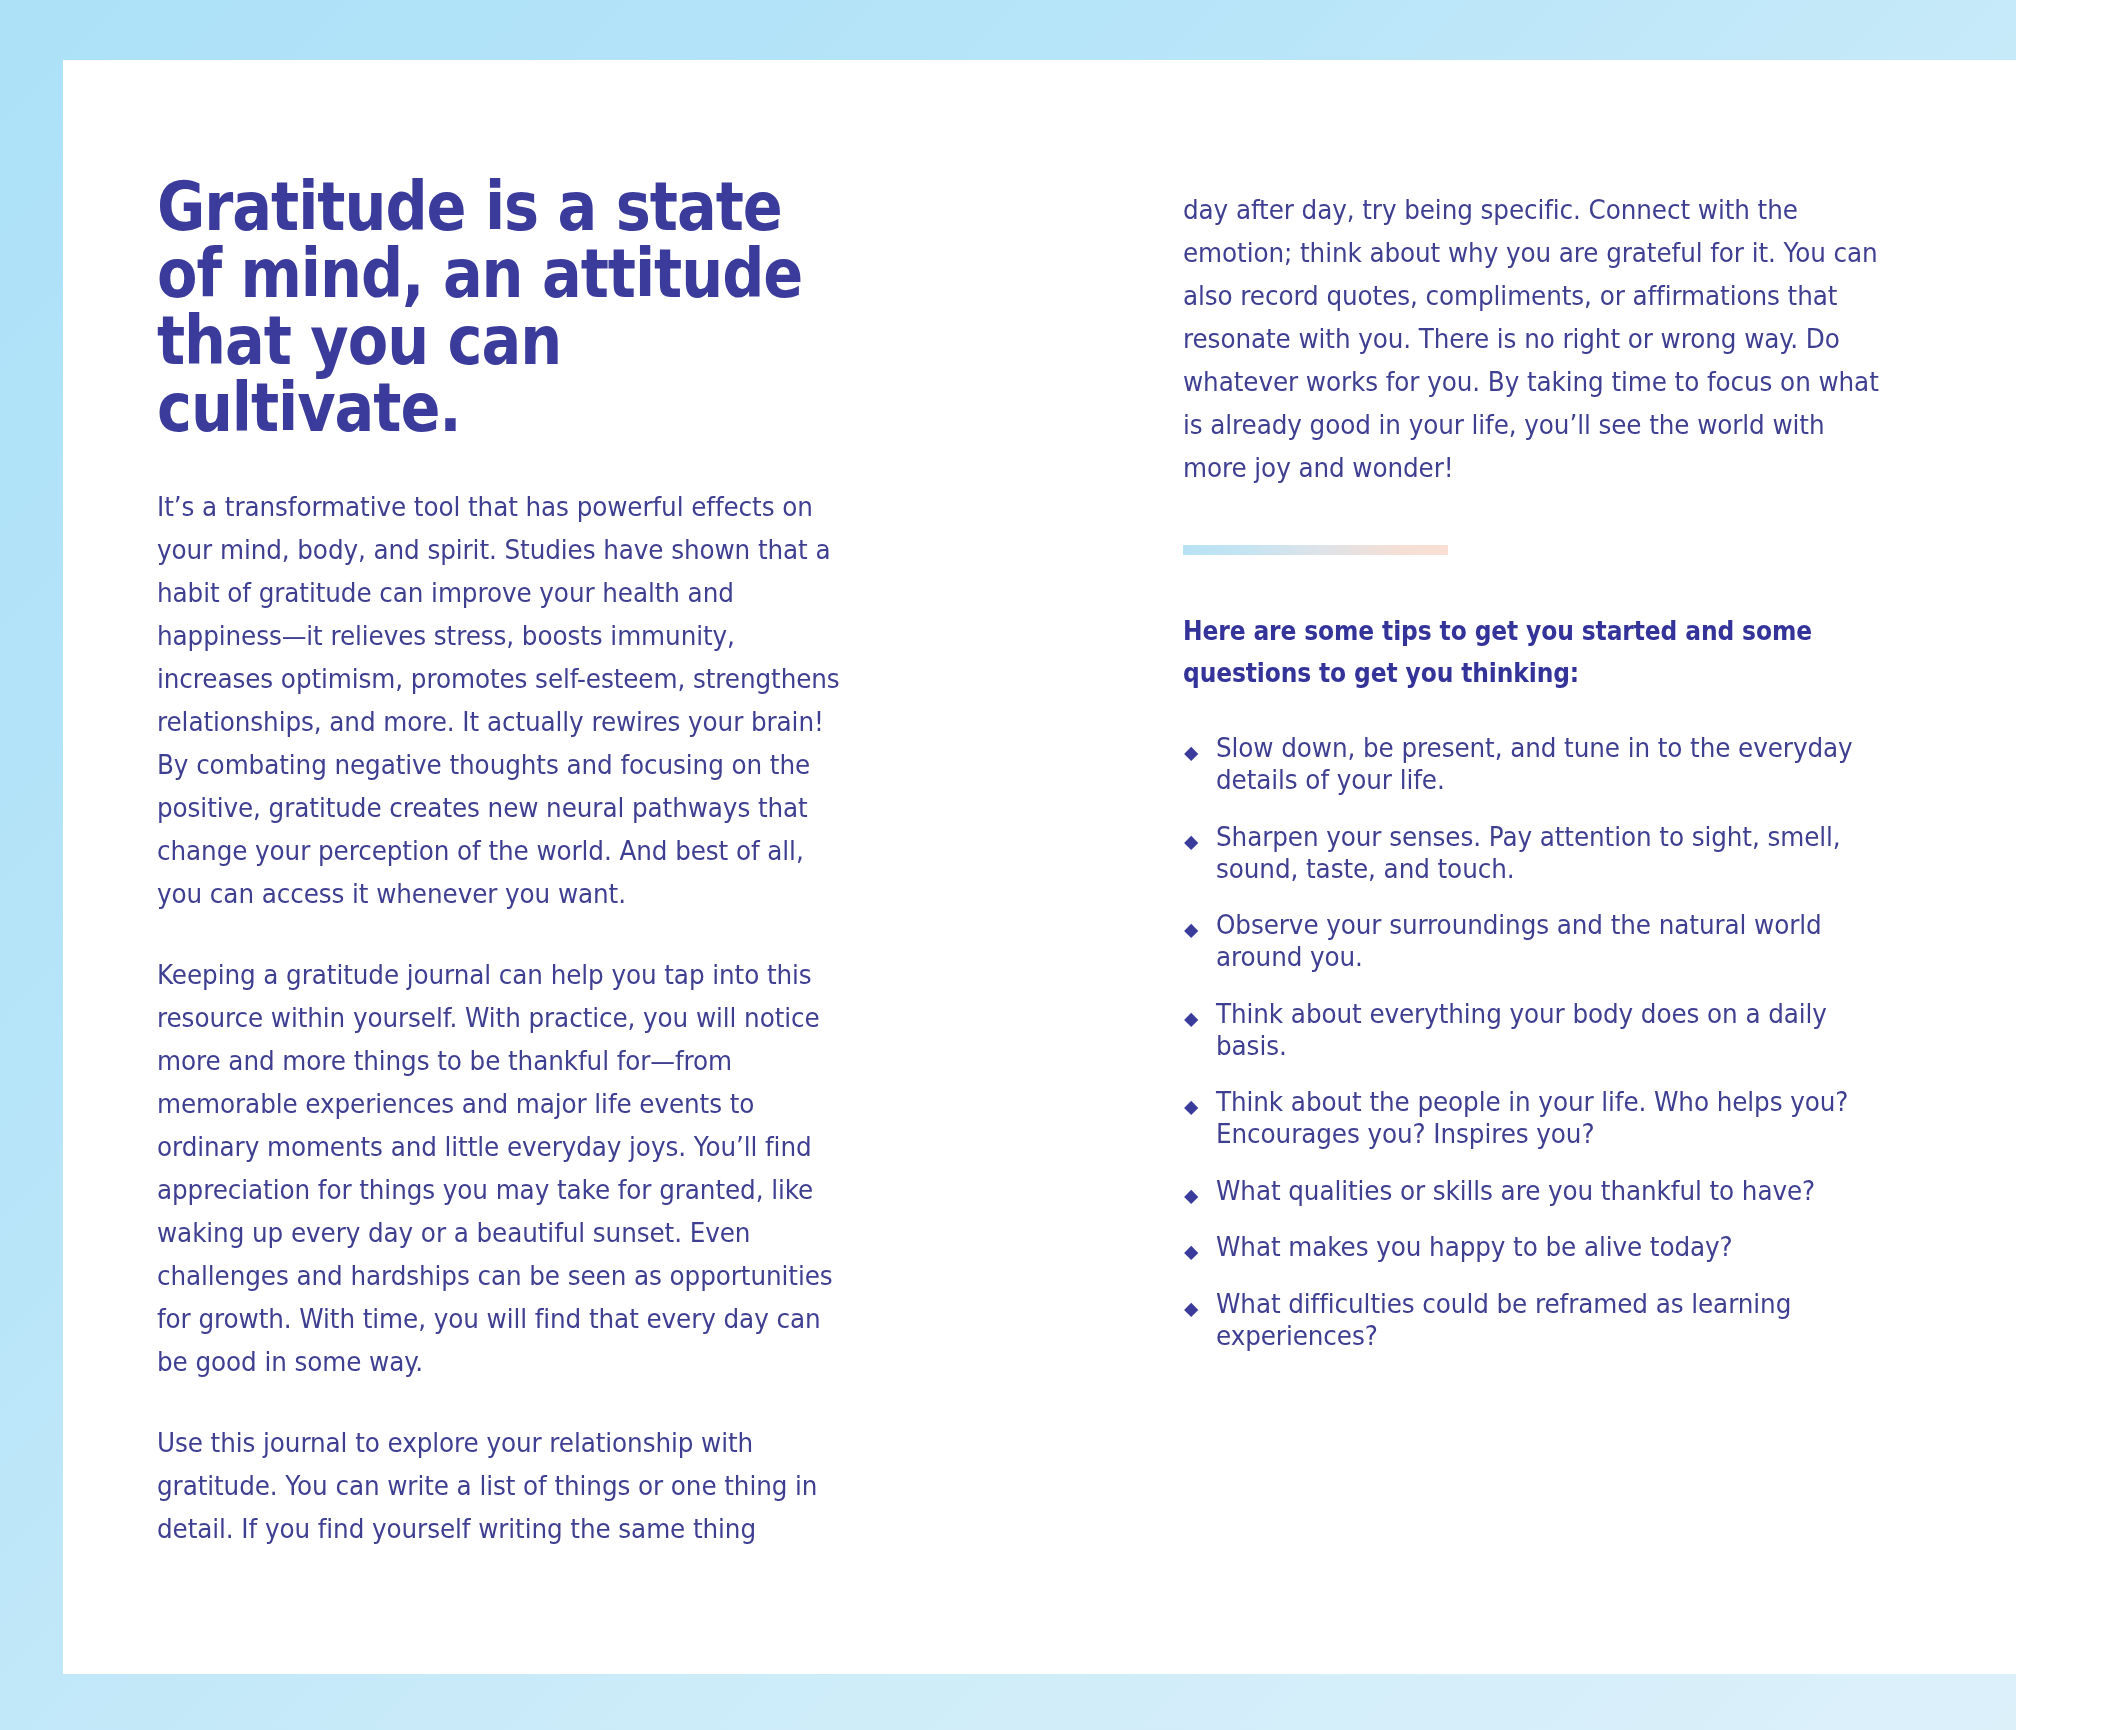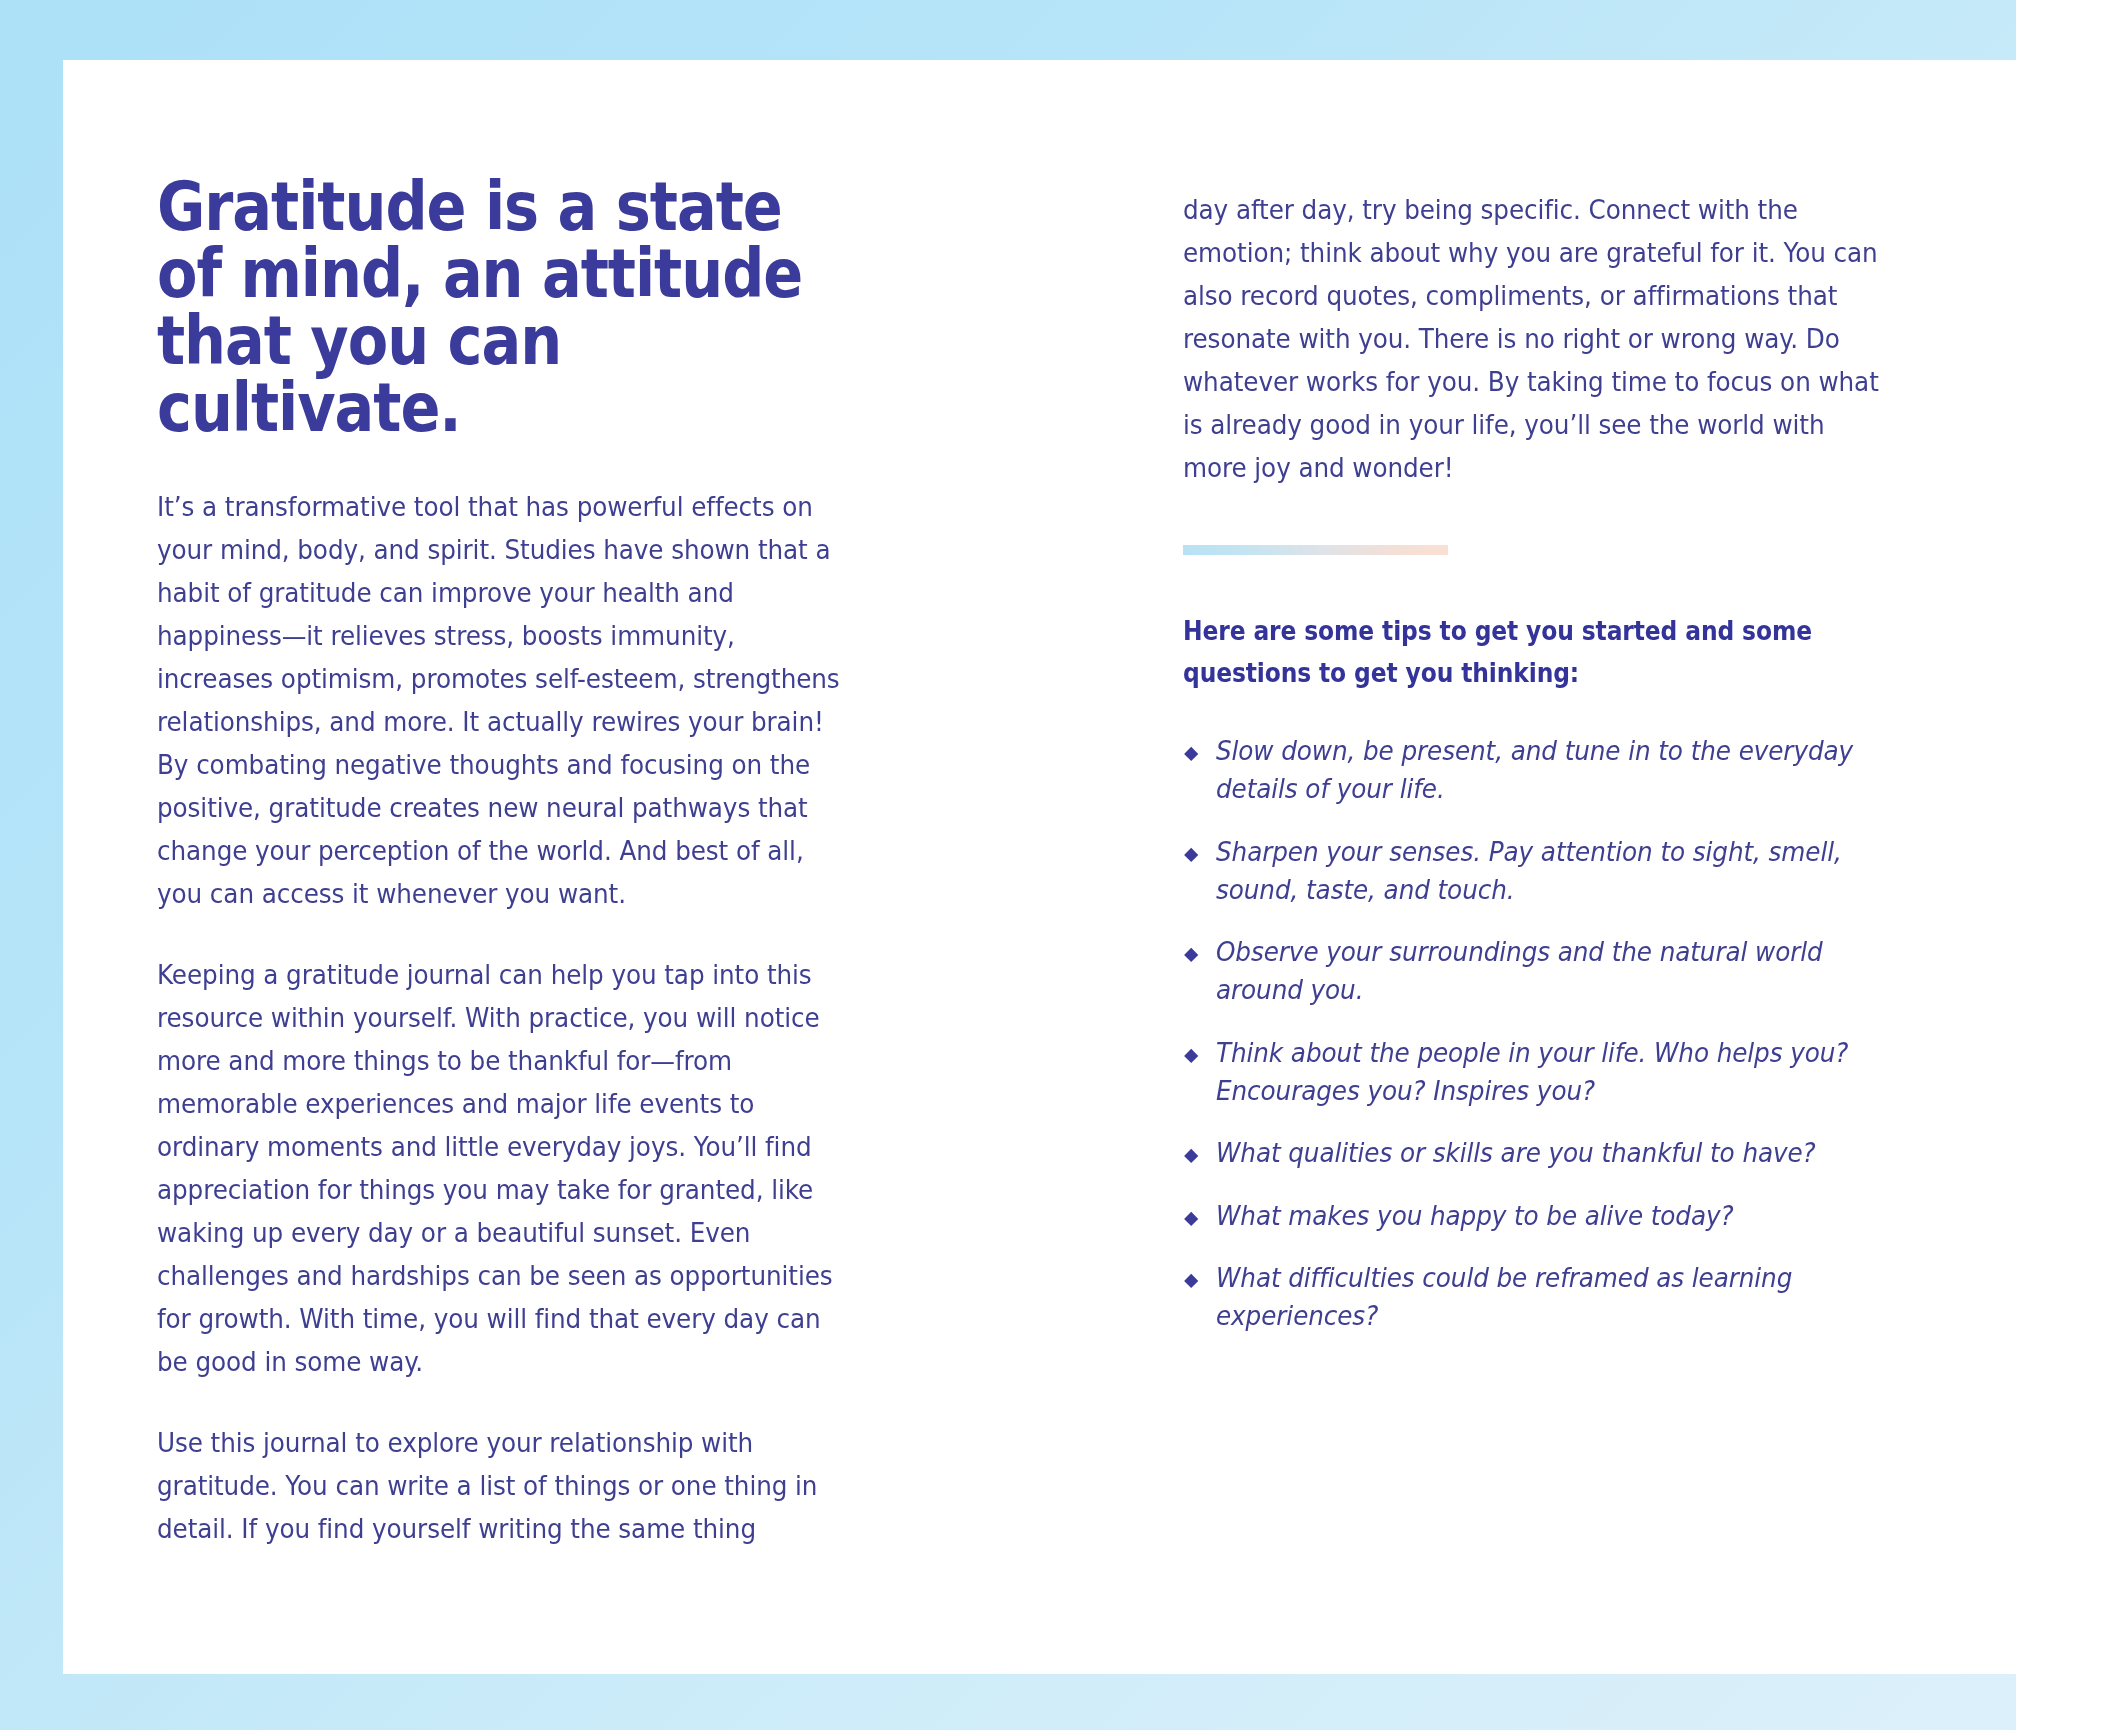--- a/index.html
+++ b/index.html
@@ -126,24 +126,23 @@
     width: 782px;
   }
 
   .tip-item {
     position: relative;
     padding-left: 33px;
     margin-bottom: 24.5px;
     font-family: "DejaVu Sans", sans-serif;
     font-weight: 400;
     font-size: 27px;
-    line-height: 38px;
+    line-height: 32px;
     color: #3F3F92;
     letter-spacing: -0.004em;
-    font-style: italic;
   }
   .tip-item:last-child { margin-bottom: 0; }
 
   .tip-text {
     display: block;
     transform: scaleX(0.915);
     transform-origin: left top;
   }
 
   .bullet-diamond {
@@ -188,20 +187,24 @@
           <li class="tip-item">
             <span class="bullet-diamond"></span>
             <span class="tip-text">Sharpen your senses. Pay attention to sight, smell, sound, taste, and touch.</span>
           </li>
           <li class="tip-item">
             <span class="bullet-diamond"></span>
             <span class="tip-text">Observe your surroundings and the natural world around you.</span>
           </li>
           <li class="tip-item">
             <span class="bullet-diamond"></span>
+            <span class="tip-text">Think about everything your body does on a daily basis.</span>
+          </li>
+          <li class="tip-item">
+            <span class="bullet-diamond"></span>
             <span class="tip-text">Think about the people in your life. Who helps you? Encourages you? Inspires you?</span>
           </li>
           <li class="tip-item">
             <span class="bullet-diamond"></span>
             <span class="tip-text">What qualities or skills are you thankful to have?</span>
           </li>
           <li class="tip-item">
             <span class="bullet-diamond"></span>
             <span class="tip-text">What makes you happy to be alive today?</span>
           </li>

